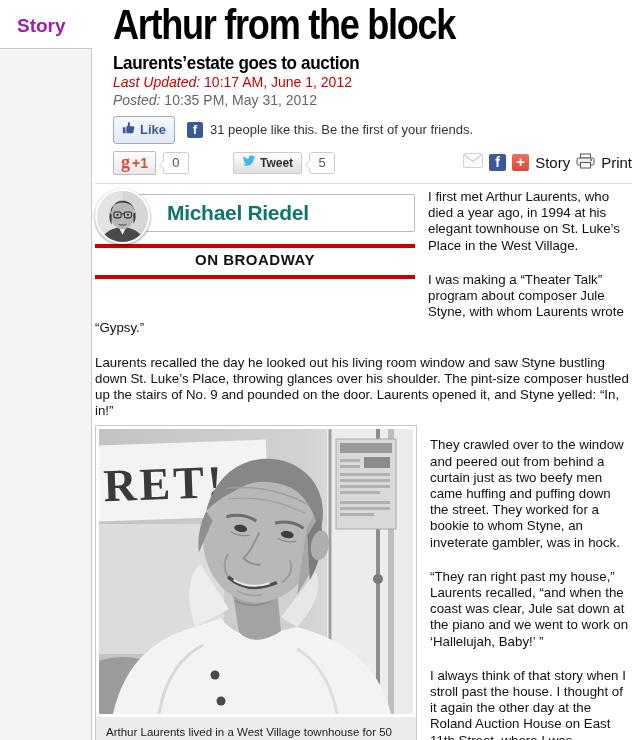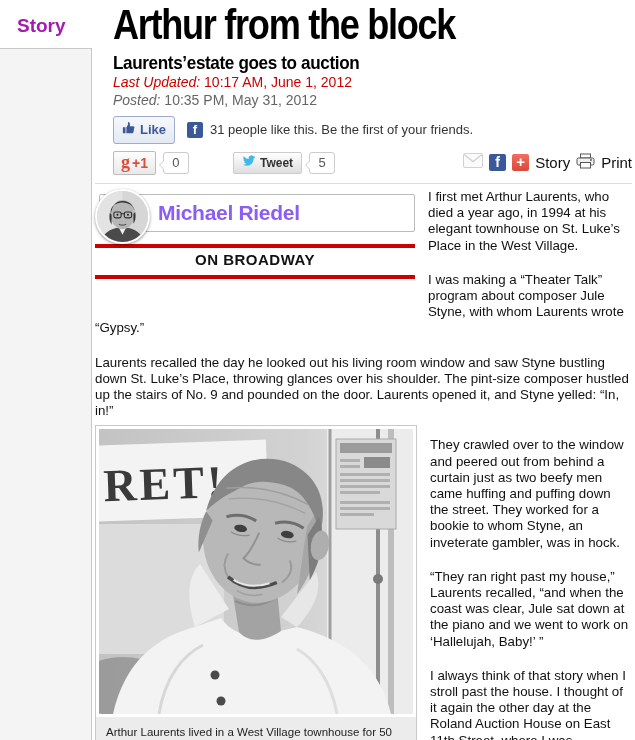--- a/index.html
+++ b/index.html
@@ -63,24 +63,24 @@
   .divider { margin-top:8px; border-top:1px solid #ddd; }
 
   
   .article { padding-top:5px; font-size:13.3px; line-height:16.2px; color:#111; }
   .article p { margin-top:18px; }
   .article p.first { margin-top:0; }
 
   
   .author-box { float:left; width:320px; margin:1px 13px 32px 0; }
   .author-top { position:relative; height:50px; }
-  .author-name-box { position:absolute; left:4px; right:0; top:4px; height:38px;
+  .author-name-box { position:absolute; left:13px; right:0; top:4px; height:38px;
                      border:1px solid #bbb; background:#fff; border-radius:2px;
                      display:flex; align-items:center; padding-left:58px;
-                     font-size:21px; font-weight:bold; letter-spacing:-.3px; color:#8b5cf6; }
+                     font-size:21px; font-weight:bold; letter-spacing:-.3px; color:#0f766e; }
   .author-avatar { position:absolute; left:0; top:-1px; width:55px; height:55px; border-radius:50%;
                    border:2px solid #fff; box-shadow:0 1px 3px rgba(0,0,0,.45); overflow:hidden;
                    background:#ddd; z-index:2; }
   .author-avatar svg { display:block; }
   .red-rule { height:4px; background:#cc0000; margin-top:4px; }
   .column-name { text-align:center; font-size:15px; font-weight:bold; letter-spacing:.5px;
                  padding:4px 0 3px; color:#111; }
 
   
   .photo-fig { float:left; width:322px; margin:6px 13px 0 0; border:1px solid #c8c8c8; background:#fff; padding:3px; }

